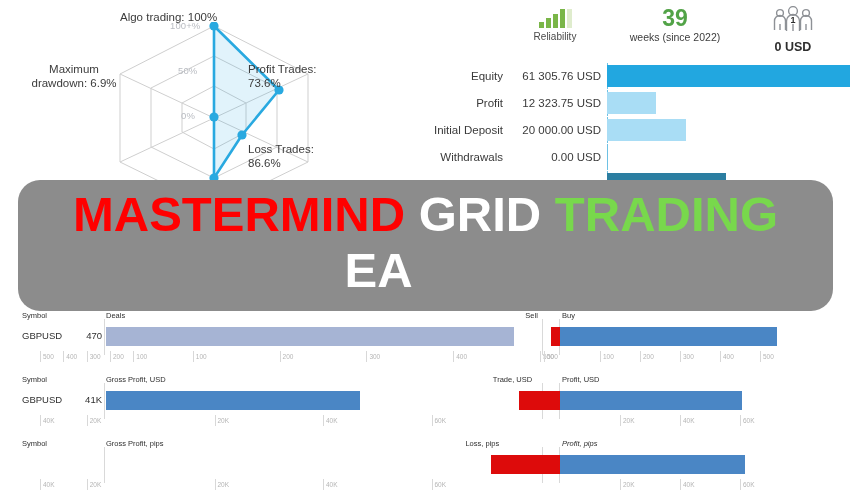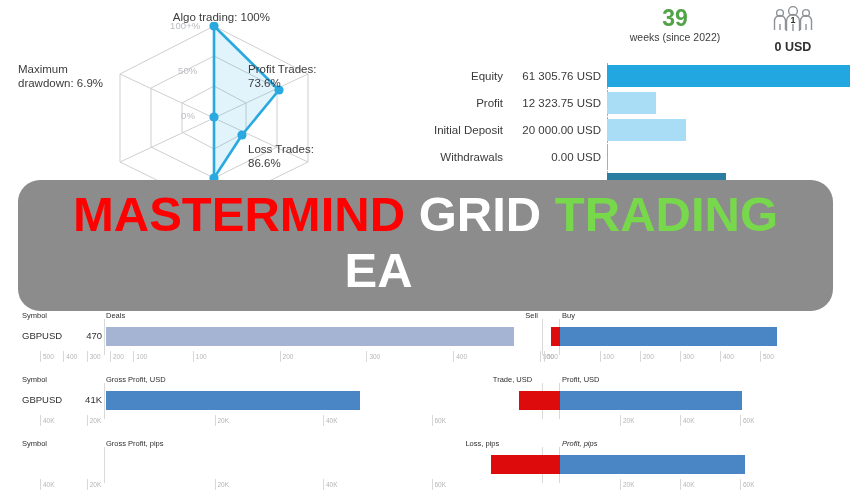--- a/index.html
+++ b/index.html
@@ -14,28 +14,28 @@
   .stage { position: absolute; inset: 0; }
 
   
   .radar-panel { position: absolute; left: 0; top: 0; width: 430px; height: 230px; }
   .radar-svg { position: absolute; left: 108px; top: 22px; }
   .radar-label {
     position: absolute;
     font-size: 11.5px;
     line-height: 14px;
     color: #3c3c3c;
-    text-align: right;
+    text-align: left;
     white-space: pre-line;
   }
   .rl-top   { left: 120px; top: 10px;  width: 150px; }
   .rl-pt    { left: 248px; top: 62px;  width: 104px; text-align: left; }
   .rl-lt    { left: 248px; top: 142px; width: 104px; text-align: left; }
   .rl-bot   { left: 118px; top: 188px; width: 150px; }
-  .rl-md    { left: 18px;  top: 62px;  width: 112px; text-align: left; }
+  .rl-md    { left: 18px;  top: 62px;  width: 112px; text-align: center; }
   .rl-mdl   { left: 18px;  top: 142px; width: 112px; text-align: right; }
   .radial-tick {
     position: absolute; font-size: 9.5px; color: #b9bcc2; letter-spacing: .1px;
   }
 
   
   .kpis { position: absolute; left: 470px; top: 4px; width: 380px; height: 56px; }
   .kpi { position: absolute; text-align: center; }
   .kpi-reliability { left: 30px; top: 4px; width: 110px; }
   .kpi-weeks { left: 140px; top: 2px; width: 130px; }
@@ -127,20 +127,30 @@
     <div class="radar-label rl-bot">Trade efficiency: 3 pips</div>
     <div class="radar-label rl-md">Maximum
 drawdown: 6.9%</div>
 
     <div class="radial-tick" style="left:170px; top:20px;">100+%</div>
     <div class="radial-tick" style="left:178px; top:65px;">50%</div>
     <div class="radial-tick" style="left:181px; top:110px;">0%</div>
   </div>
 
   <div class="kpis">
+    <div class="kpi kpi-reliability">
+      <div class="relbars">
+        <i></i>
+          <i></i>
+          <i></i>
+          <i></i>
+          <i></i>
+      </div>
+      <div class="kpi-caption">Reliability</div>
+    </div>
 
     <div class="kpi kpi-weeks">
       <div class="kpi-big">39</div>
       <div class="kpi-sub">weeks (since 2022)</div>
     </div>
 
     <div class="kpi kpi-subs">
       <svg width="46" height="28" viewBox="0 0 46 28">
         <g fill="none" stroke="#8e9196" stroke-width="1.4">
           <circle cx="10" cy="7" r="3.4"></circle>

